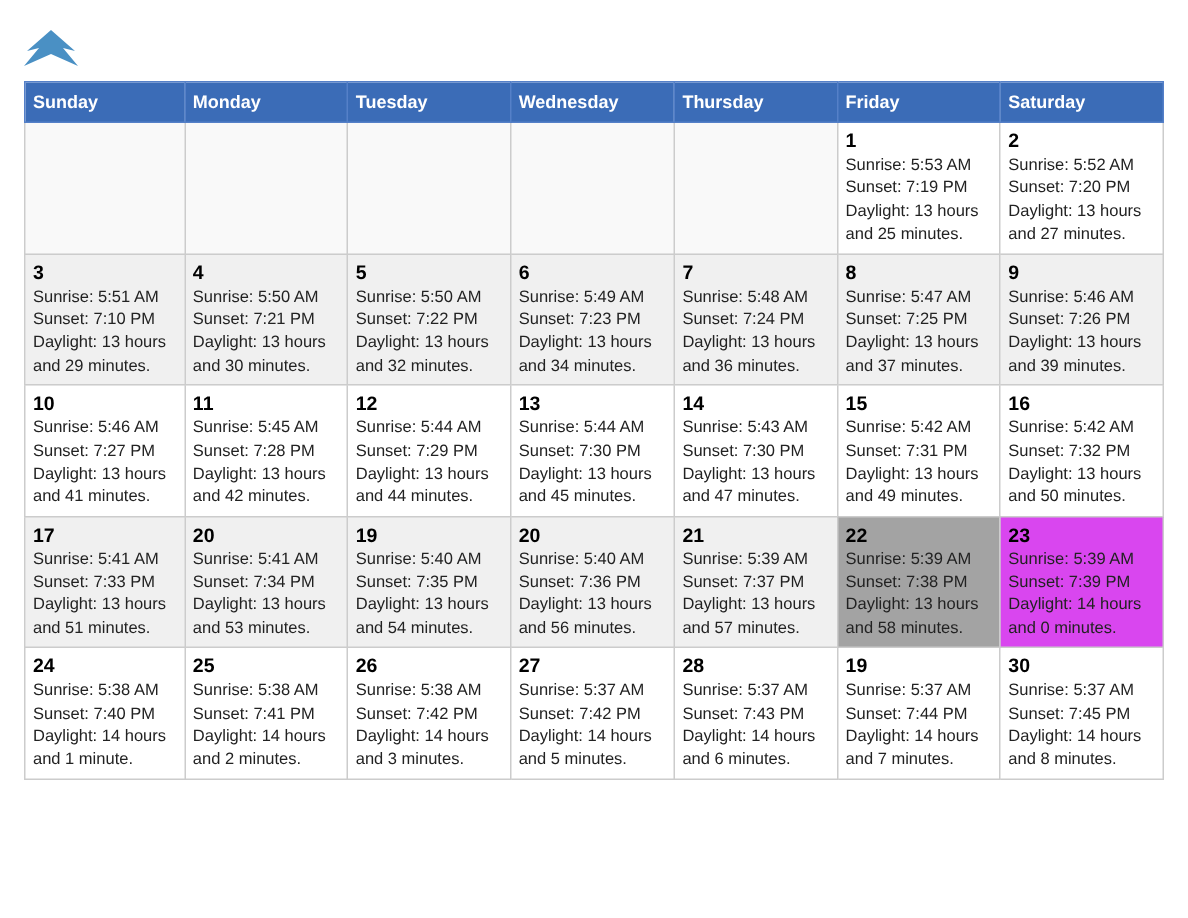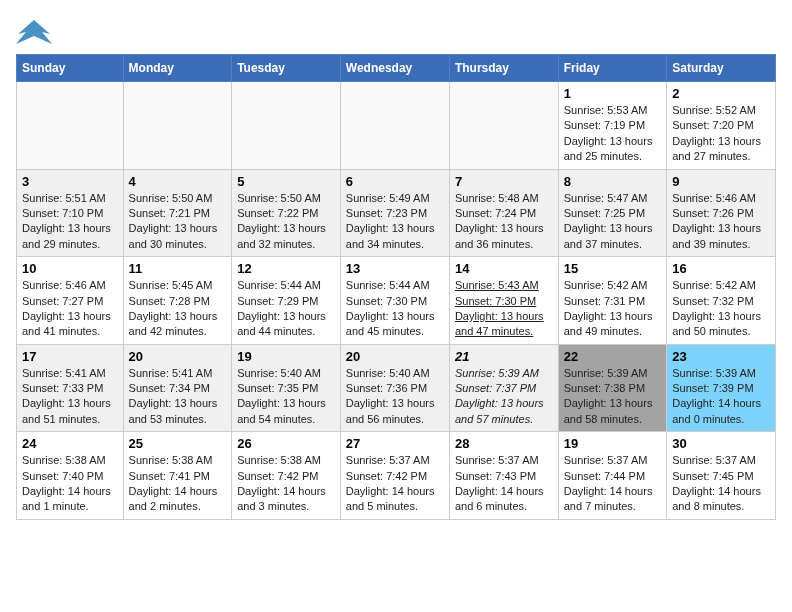--- a/index.html
+++ b/index.html
@@ -217,21 +217,21 @@
         </td>
         <td>
           <span class="day-number">13</span>
           <div class="day-info" style="white-space: pre-line;">Sunrise: 5:44 AM
 Sunset: 7:30 PM
 Daylight: 13 hours
 and 45 minutes.</div>
         </td>
         <td>
           <span class="day-number">14</span>
-          <div class="day-info" style="white-space: pre-line; text-decoration: underline;">Sunrise: 5:43 AM
+          <div class="day-info" style="white-space: pre-line;">Sunrise: 5:43 AM
 Sunset: 7:30 PM
 Daylight: 13 hours
 and 47 minutes.</div>
         </td>
         <td>
           <span class="day-number">15</span>
           <div class="day-info" style="white-space: pre-line;">Sunrise: 5:42 AM
 Sunset: 7:31 PM
 Daylight: 13 hours
 and 49 minutes.</div>
@@ -266,35 +266,35 @@
 Daylight: 13 hours
 and 54 minutes.</div>
         </td>
         <td style="background: rgb(240, 240, 240);">
           <span class="day-number">20</span>
           <div class="day-info" style="white-space: pre-line;">Sunrise: 5:40 AM
 Sunset: 7:36 PM
 Daylight: 13 hours
 and 56 minutes.</div>
         </td>
-        <td style="background: rgb(240, 240, 240); font-style: italic;">
+        <td style="background: rgb(240, 240, 240);">
           <span class="day-number">21</span>
           <div class="day-info" style="white-space: pre-line;">Sunrise: 5:39 AM
 Sunset: 7:37 PM
 Daylight: 13 hours
 and 57 minutes.</div>
         </td>
         <td style="background: #a3a3a3;">
           <span class="day-number">22</span>
           <div class="day-info" style="white-space: pre-line;">Sunrise: 5:39 AM
 Sunset: 7:38 PM
 Daylight: 13 hours
 and 58 minutes.</div>
         </td>
-        <td style="background: #7dd3fc;">
+        <td style="background: #d946ef;">
           <span class="day-number">23</span>
           <div class="day-info" style="white-space: pre-line;">Sunrise: 5:39 AM
 Sunset: 7:39 PM
 Daylight: 14 hours
 and 0 minutes.</div>
         </td>
       </tr>
       <tr>
         <td>
           <span class="day-number">24</span>

